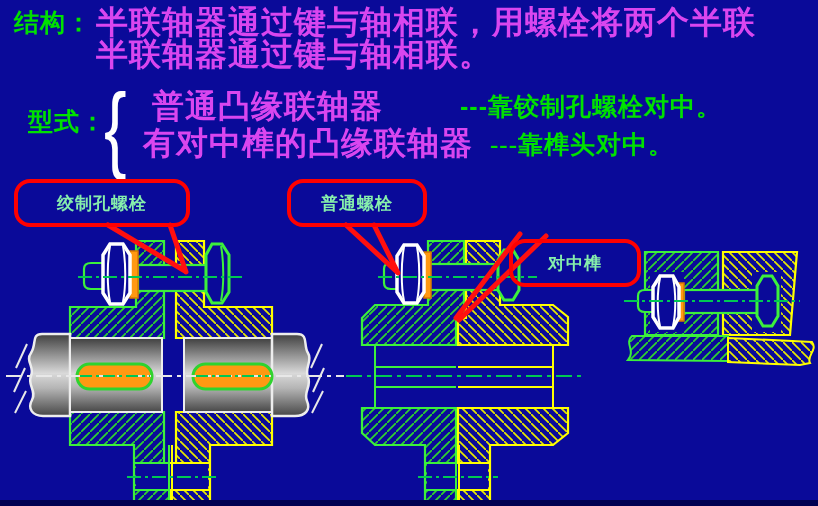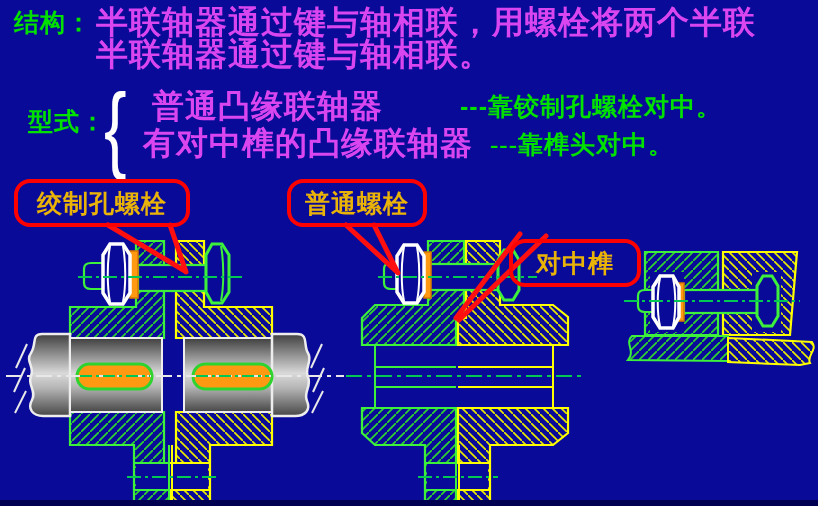--- a/index.html
+++ b/index.html
@@ -15,21 +15,21 @@
   .t-green{color:var(--green,#00E100);font-size:25px;line-height:29px;letter-spacing:1px;}
   .t-white{color:#d946ef;font-size:32px;line-height:29px;letter-spacing:1px;margin-left:10px;}
   .brace{
     color:#FFFFFF;font-weight:400;font-size:94px;line-height:76px;
     transform:scaleX(.72);transform-origin:left center;letter-spacing:0;
   }
   .callout{
     position:absolute;
     border:4px solid var(--red,#FF0000);
     border-radius:16px;
-    color:#eab308;font-size:25px;letter-spacing:1px;
+    color:#86efac;font-size:17px;letter-spacing:1px;
     display:flex;align-items:center;justify-content:center;
     box-sizing:border-box;
     z-index:5;
   }
   .art{position:absolute;left:0;top:0;z-index:2;}
   .txt{z-index:4;}
   .footerbar{position:absolute;left:0;bottom:0;width:818px;height:6px;background:var(--navy,#000052);z-index:6;}
 </style>
 </head>
 <body>

